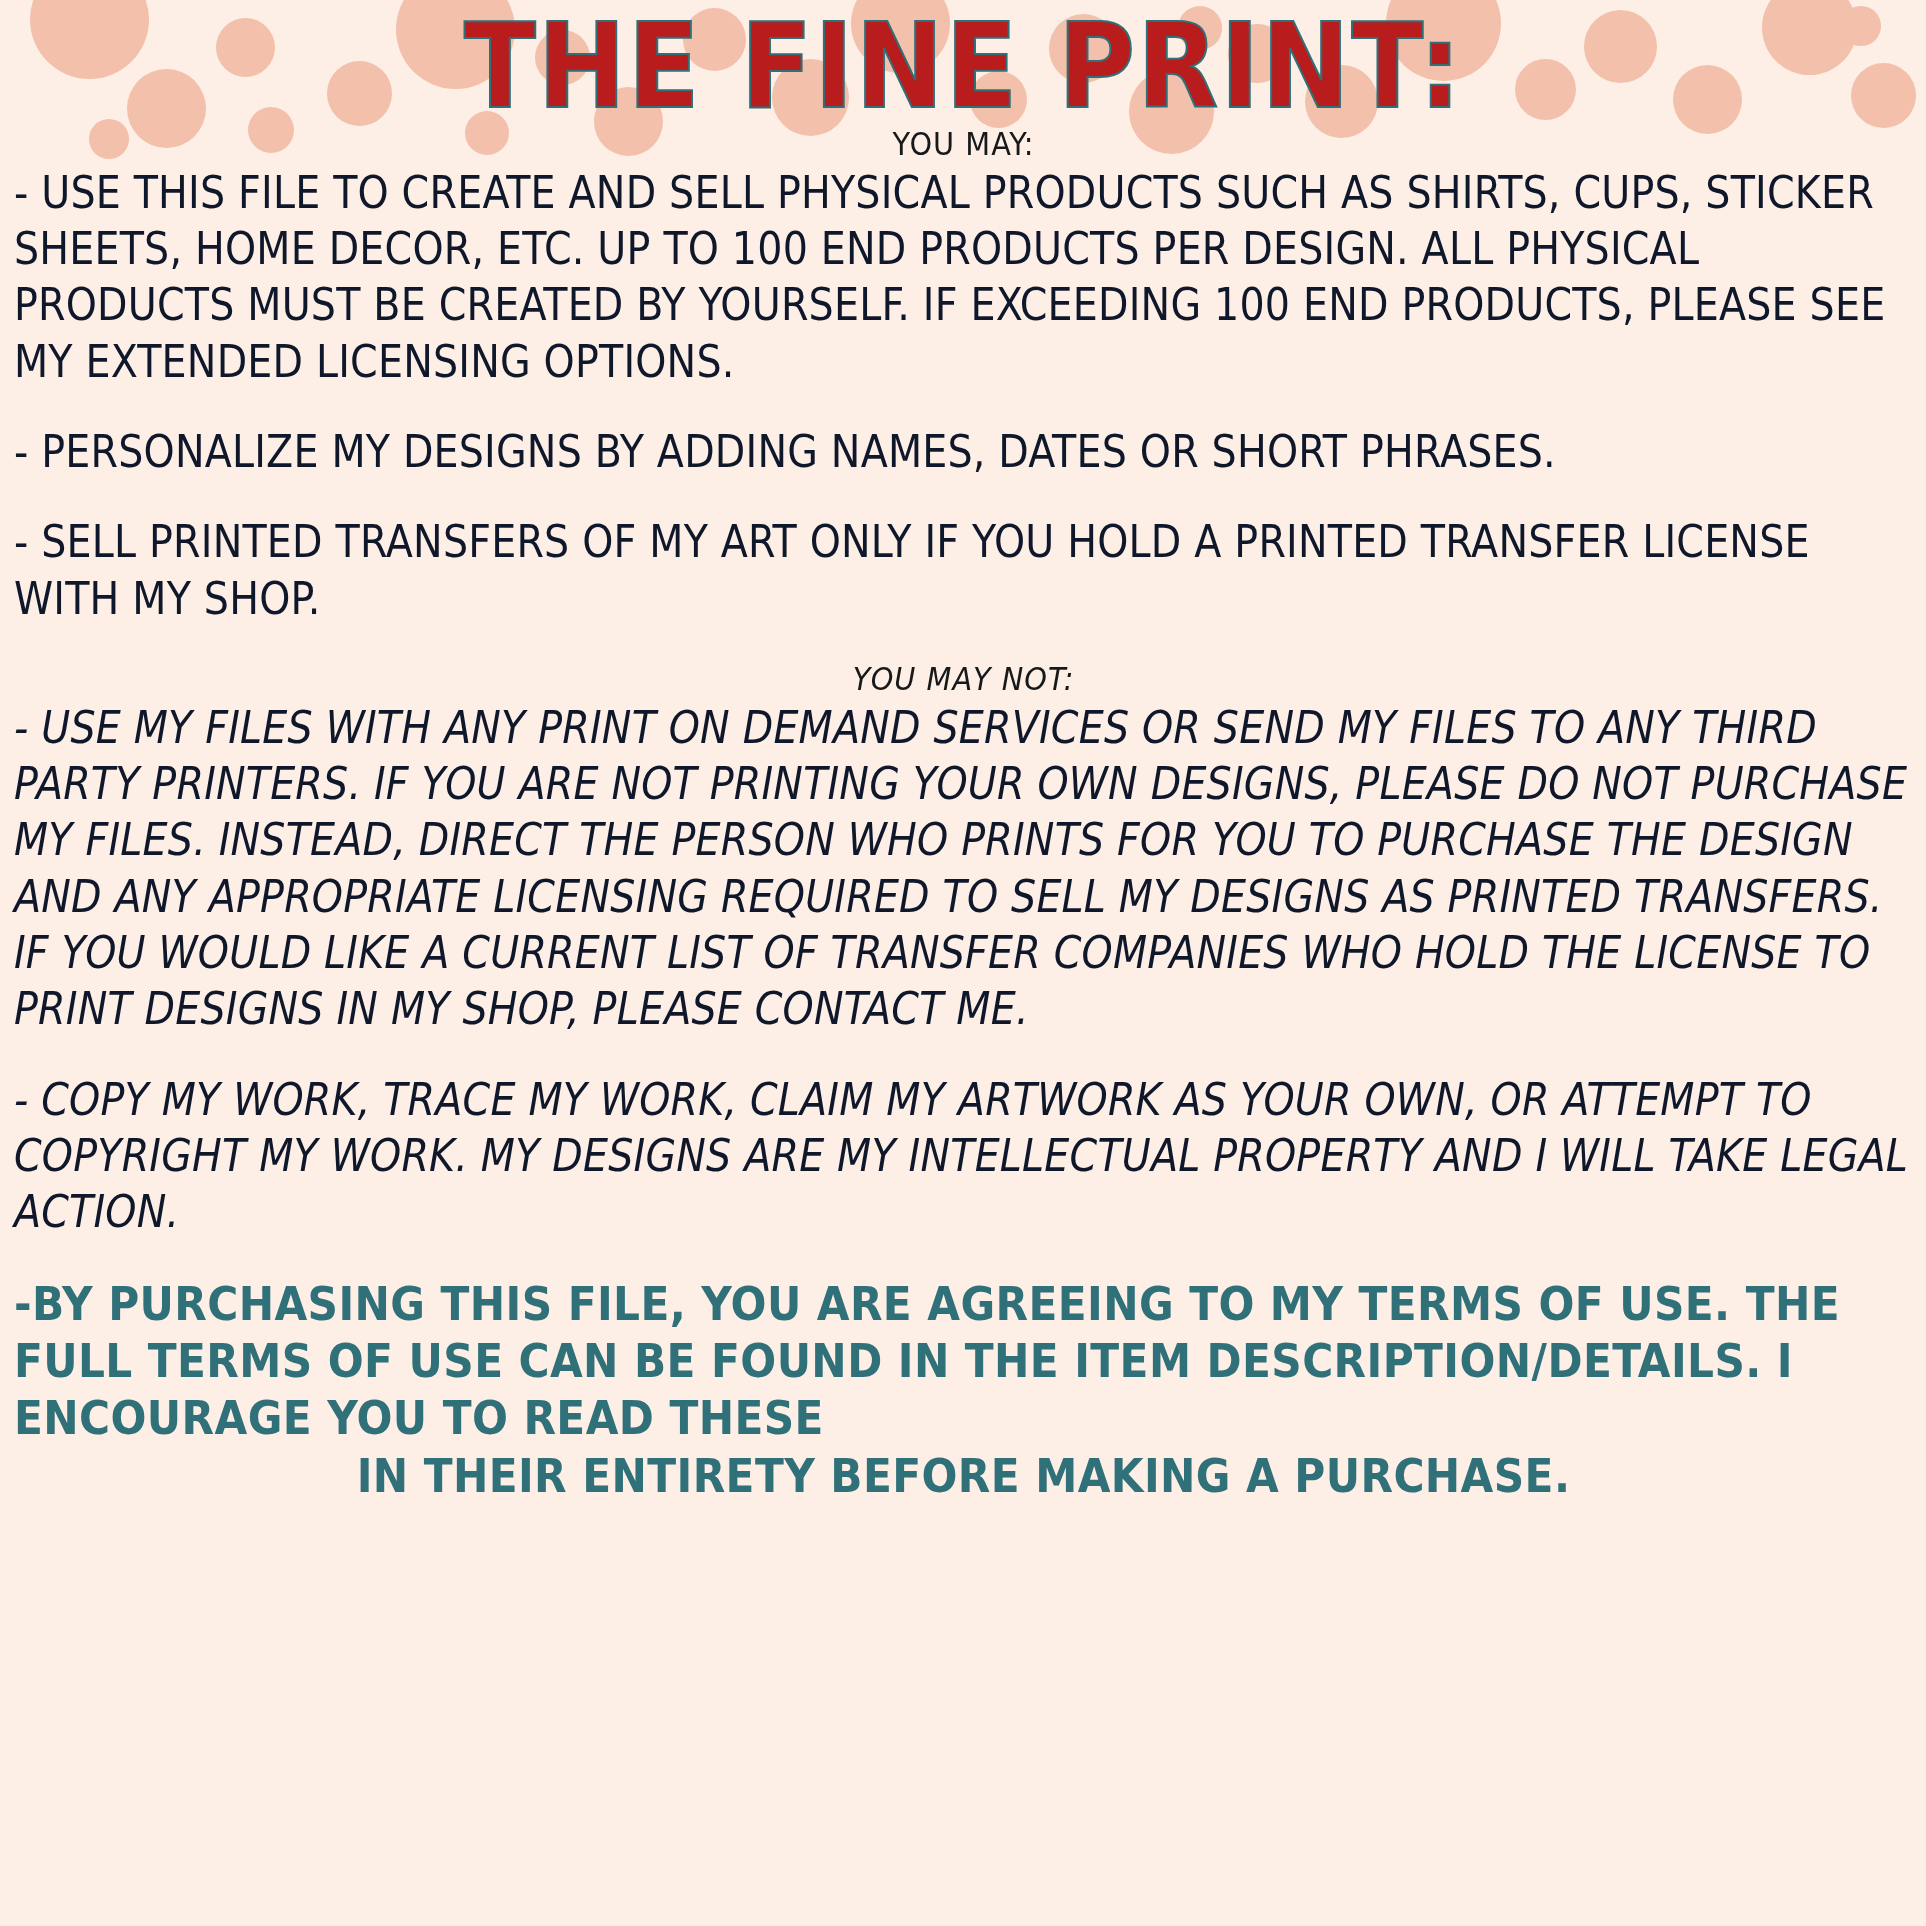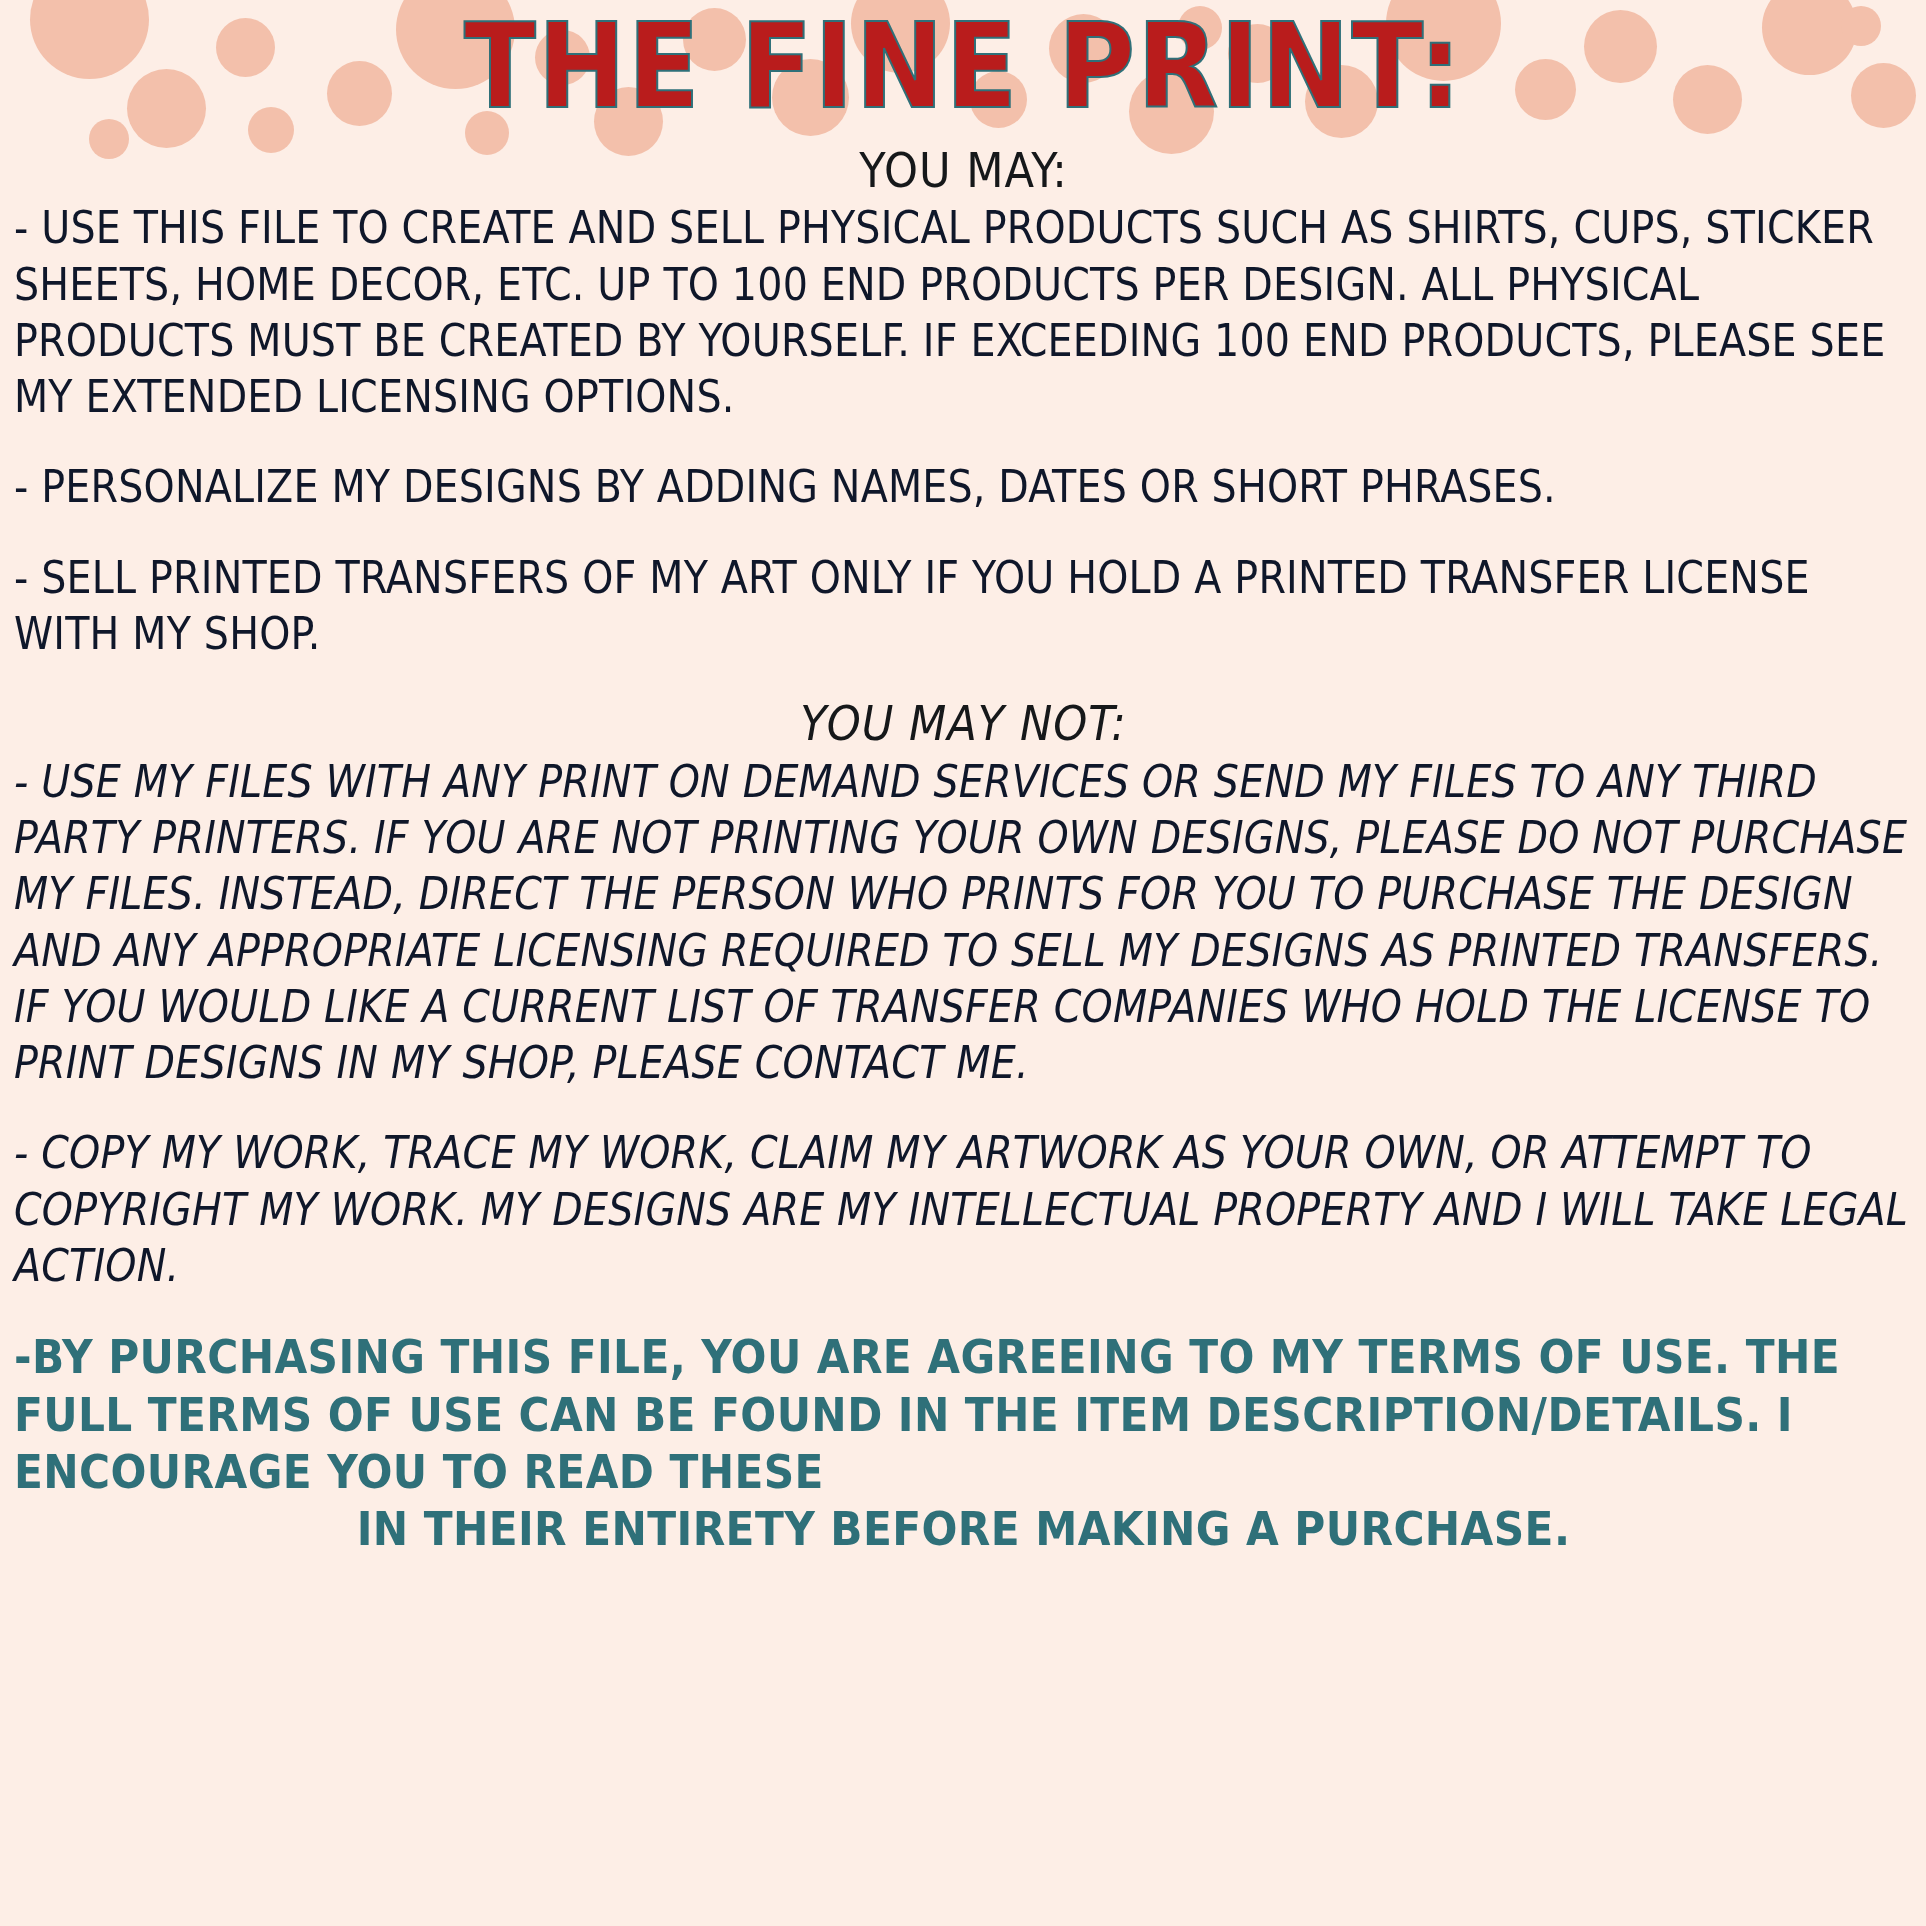--- a/index.html
+++ b/index.html
@@ -51,25 +51,25 @@
     padding-top: 8px;
     text-transform: uppercase;
     -webkit-text-stroke: 2px #2f7079;
     position: relative;
     z-index: 5;
   }
 
   .section-heading {
     text-align: center;
     color: #16181a;
-    font-size: 48px;
+    font-size: 32px;
     line-height: 1.15;
     letter-spacing: 1px;
     text-transform: uppercase;
-    margin: 18px 0 2px 0;
+    margin: 1px 0 2px 0;
     font-weight: 500;
   }
 
   .para {
     color: #0f172a;
     font-size: 44px;
     line-height: 1.28;
     letter-spacing: 0.2px;
     text-transform: uppercase;
     margin: 0 0 34px 0;

